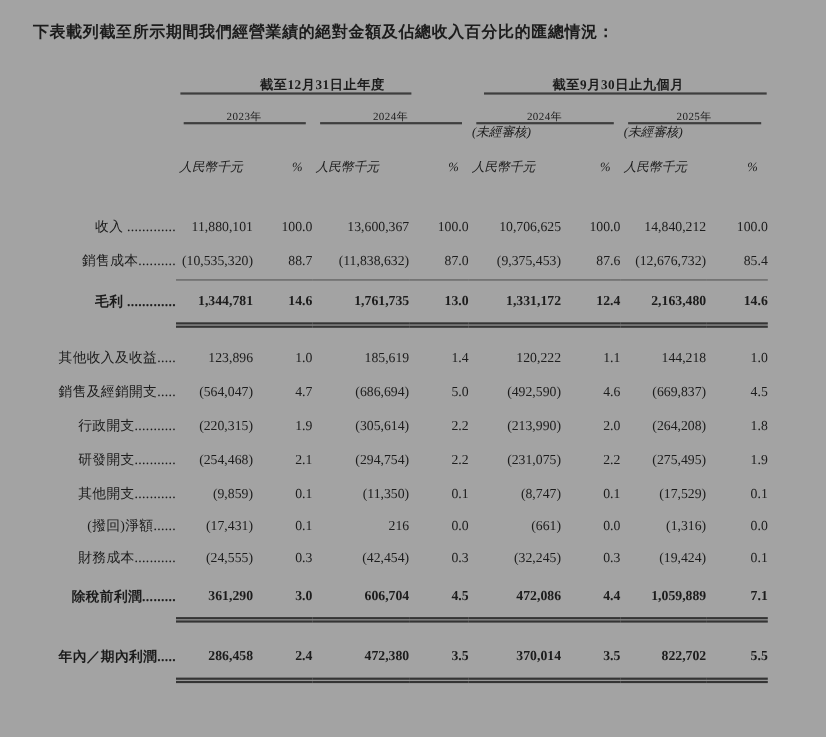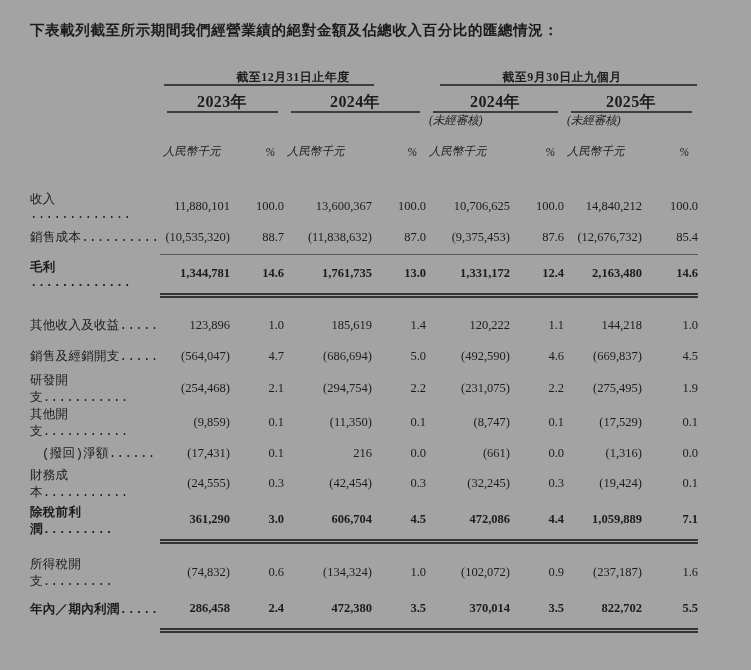--- a/index.html
+++ b/index.html
@@ -19,27 +19,27 @@
   col.c-a1{width:70px;} col.c-p1{width:54px;}
   col.c-a2{width:88px;} col.c-p2{width:54px;}
   col.c-a3{width:84px;} col.c-p3{width:54px;}
   col.c-a4{width:78px;} col.c-p4{width:56px;}
   th,td{padding:0;margin:0;font-weight:normal;}
   thead th{vertical-align:bottom;margin-left:28px;}
   .grp{position:relative;height:28px;font-size:12px;font-weight:bold;text-align:center;letter-spacing:.5px;}
   .grp-rule{position:absolute;bottom:0;height:2px;background:#3e3e3e;display:block;}
   .grp-rule.r1{left:4px;right:52px;}
   .grp-rule.r2{left:14px;right:1px;}
-  .yr{position:relative;height:27px;font-size:16px;font-weight:bold;text-align:center;letter-spacing:.4px;}
+  .yr{position:relative;height:27px;font-size:10px;font-weight:normal;text-align:center;letter-spacing:.4px;}
   .yr-rule{position:absolute;left:7px;right:6px;bottom:0;height:1.4px;background:#3e3e3e;display:block;}
   .unit{height:30px;font-size:11.5px;font-style:italic;text-align:left;padding-left:3px;vertical-align:middle;}
   .pcth{height:30px;font-size:11.5px;font-style:italic;text-align:right;padding-right:9px;vertical-align:middle;}
   .unaud{height:24px;font-size:11.5px;font-style:italic;text-align:left;padding-left:3px;vertical-align:top;}
   tbody td{font-size:12.5px;vertical-align:middle;}
-  td.lbl{text-align:left;letter-spacing:.3px;font-family:Liberation Mono, monospace;}
+  td.lbl{text-align:right;letter-spacing:.3px;}
   td.lbl.ind{padding-left:12px;}
   td.amt,td.pct{text-align:right;}
   tr.plain td{height:31px;}
   tr.tight td{height:27px;}
   tr.underline td{height:32px;}
   tr.underline td.v{border-bottom:1.5px solid #565656;}
   tr.total td{height:38px;font-weight:bold;}
   tr.total td.v{border-bottom:5px double #343434;}
   tr.spacer.sp-lg td{height:24px;}
   tr.spacer.sp-sm td{height:12px;}
@@ -173,20 +173,31 @@
           <td class="amt v">(564,047)</td>
           <td class="pct v">4.7</td>
           <td class="amt v">(686,694)</td>
           <td class="pct v">5.0</td>
           <td class="amt v">(492,590)</td>
           <td class="pct v">4.6</td>
           <td class="amt v">(669,837)</td>
           <td class="pct v">4.5</td>
         </tr>
         <tr class="plain">
+          <td class="lbl">行政開支...........</td>
+          <td class="amt v">(220,315)</td>
+          <td class="pct v">1.9</td>
+          <td class="amt v">(305,614)</td>
+          <td class="pct v">2.2</td>
+          <td class="amt v">(213,990)</td>
+          <td class="pct v">2.0</td>
+          <td class="amt v">(264,208)</td>
+          <td class="pct v">1.8</td>
+        </tr>
+        <tr class="plain">
           <td class="lbl">研發開支...........</td>
           <td class="amt v">(254,468)</td>
           <td class="pct v">2.1</td>
           <td class="amt v">(294,754)</td>
           <td class="pct v">2.2</td>
           <td class="amt v">(231,075)</td>
           <td class="pct v">2.2</td>
           <td class="amt v">(275,495)</td>
           <td class="pct v">1.9</td>
         </tr>
@@ -230,31 +241,20 @@
           <td class="amt v">606,704</td>
           <td class="pct v">4.5</td>
           <td class="amt v">472,086</td>
           <td class="pct v">4.4</td>
           <td class="amt v">1,059,889</td>
           <td class="pct v">7.1</td>
         </tr>
         <tr class="spacer sp-sm">
           <td colspan="9"></td>
         </tr>
-        <tr class="plain">
-          <td class="lbl">所得稅開支.........</td>
-          <td class="amt v">(74,832)</td>
-          <td class="pct v">0.6</td>
-          <td class="amt v">(134,324)</td>
-          <td class="pct v">1.0</td>
-          <td class="amt v">(102,072)</td>
-          <td class="pct v">0.9</td>
-          <td class="amt v">(237,187)</td>
-          <td class="pct v">1.6</td>
-        </tr>
         <tr class="total">
           <td class="lbl">年內／期內利潤.....</td>
           <td class="amt v">286,458</td>
           <td class="pct v">2.4</td>
           <td class="amt v">472,380</td>
           <td class="pct v">3.5</td>
           <td class="amt v">370,014</td>
           <td class="pct v">3.5</td>
           <td class="amt v">822,702</td>
           <td class="pct v">5.5</td>

